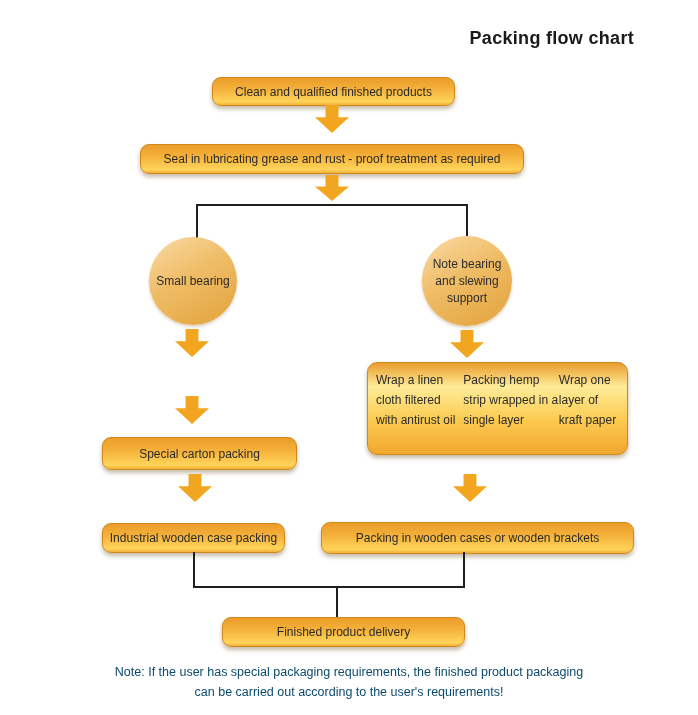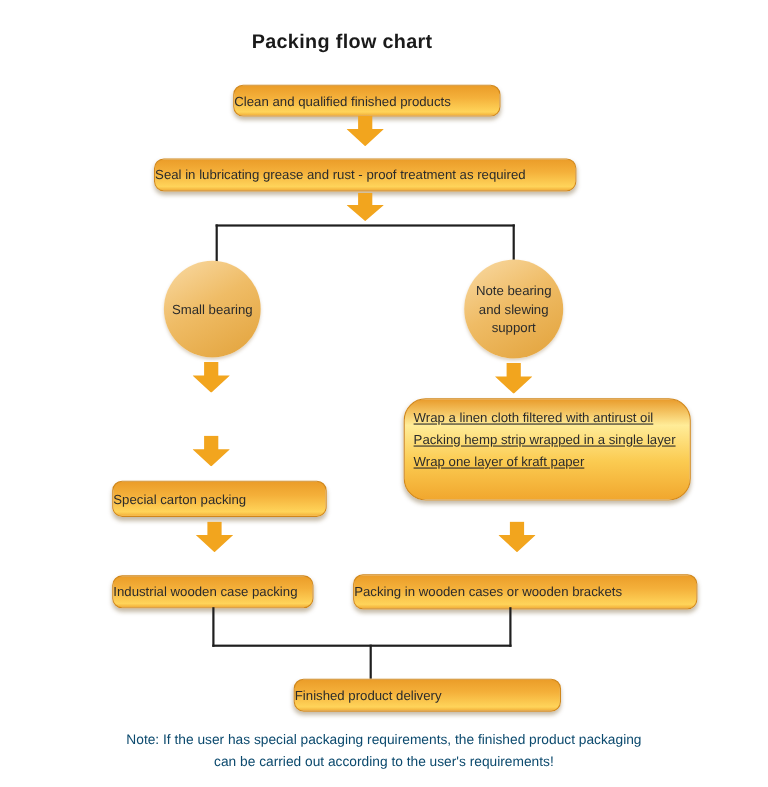--- a/index.html
+++ b/index.html
@@ -1,36 +1,35 @@
 <!DOCTYPE html>
 <html><head>
 <meta charset="utf-8">
 <style>
   html,body{margin:0;padding:0;background:#ffffff;}
   #stage{
     position:relative;width:698px;height:715px;background:#ffffff;
     font-family:"Liberation Sans", sans-serif;color:#333;overflow:hidden;
   }
   .title{
-    position:absolute;left:0;top:28px;width:622px;text-align:center;
+    position:absolute;left:12px;top:28px;width:622px;text-align:right;
     font-size:18px;font-weight:bold;color:#1a1a1a;letter-spacing:.3px;
   }
   .node{
-    position:absolute;display:flex;align-items:center;justify-content:flex-start;
+    position:absolute;display:flex;align-items:center;justify-content:center;
     background:linear-gradient(180deg,#EB9D29 0%,#F4B03A 40%,#FFD45A 88%,#F2AF39 100%);
     border:1px solid #D0871B;border-radius:9px;
     box-shadow:0 3px 4px rgba(90,60,10,.35);
     font-size:12px;color:#2b2b2b;white-space:nowrap;text-align:center;
   }
   .node.big{
-    flex-direction:column;align-items:flex-start;justify-content:flex-start;
+    flex-direction:row;align-items:flex-start;justify-content:flex-start;
     padding:7px 6px 0 8px;box-sizing:border-box;white-space:normal;text-align:left;
     background:linear-gradient(180deg,#E99C2C 0%,#FFEC98 26%,#FBCB51 62%,#F1A72E 100%);
-    border-radius:20px;
-    text-decoration:underline;
+    border-radius:10px;
   }
   .node.big .line{line-height:20px;font-size:12px;}
   .circle{
     position:absolute;display:flex;align-items:center;justify-content:center;
     border-radius:50%;
     background:linear-gradient(150deg,#F8D79E 5%,#EFBC66 45%,#E2A23A 100%);
     box-shadow:0 2px 3px rgba(120,80,20,.25);
     font-size:12px;color:#2b2b2b;text-align:center;line-height:17px;
   }
   .arrow{
@@ -100,19 +99,19 @@
   </div>
   <div class="arrow" style="left:453px;top:474px;"></div>
 
   <div class="node" style="left:321px;top:522px;width:311px;height:30px;">
     <span>Packing in wooden cases or wooden brackets</span>
   </div>
 
   <div class="branch-bottom"></div>
   <div class="stub"></div>
 
-  <div class="node" style="left:222px;top:617px;width:241px;height:28px;margin-left:45px;">
+  <div class="node" style="left:222px;top:617px;width:241px;height:28px;">
     <span>Finished product delivery</span>
   </div>
 
   <div class="note">Note: If the user has special packaging requirements, the finished product packaging can be carried out according to the user's requirements!</div>
 
 </div>
 
 </body></html>

